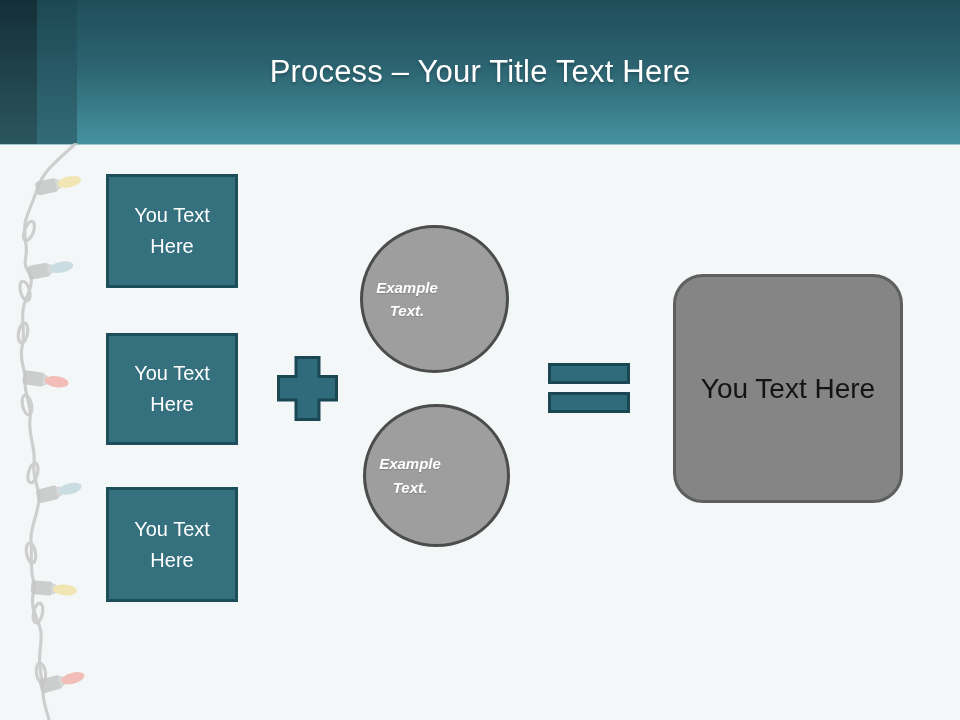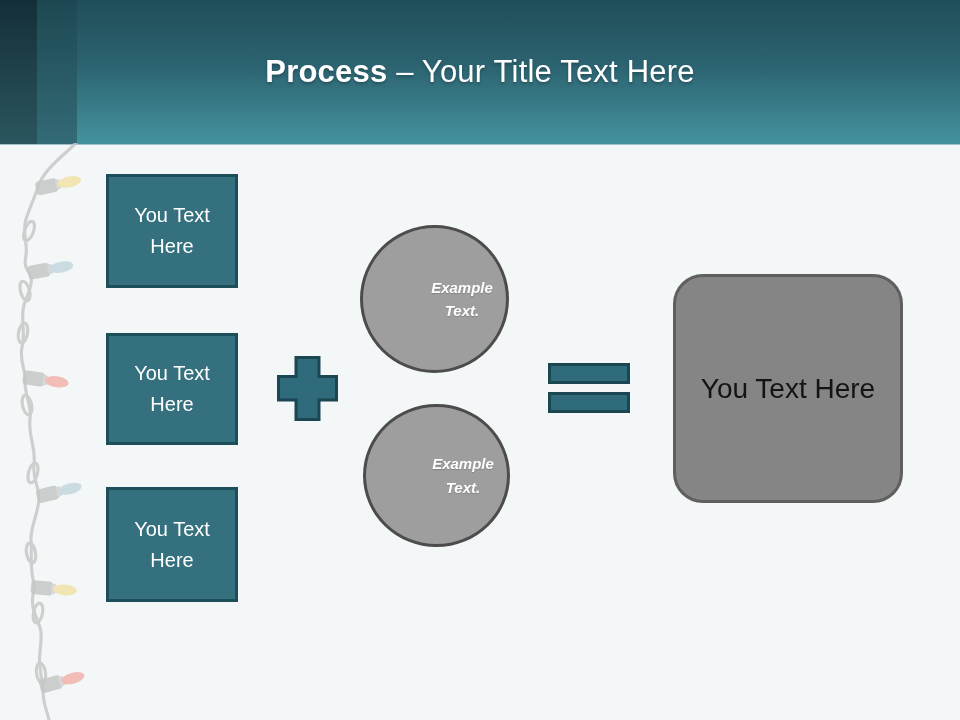--- a/index.html
+++ b/index.html
@@ -27,21 +27,21 @@
   .stripe2{
     position:absolute;left:37px;top:0;width:40px;height:144px;
     background:linear-gradient(180deg,#1d4853 0%,#336b76 100%);
   }
   .page-title{
     position:relative;
     color:#ffffff;font-size:31px;letter-spacing:.2px;
     text-shadow:0 2px 3px rgba(0,0,0,.25);
     white-space:pre;
   }
-  .page-title .t-bold{font-weight:700;}
+  .page-title .t-bold{font-weight:400;}
   
   .lights{position:absolute;left:0;top:143px;}
   
   .input-box{
     position:absolute;left:106px;width:132px;
     box-sizing:border-box;
     background:#34707e;border:3px solid #1d4f5b;
     display:flex;align-items:center;justify-content:center;text-align:center;
     color:#ffffff;font-size:20px;line-height:1.55;
   }
@@ -56,21 +56,21 @@
     box-sizing:border-box;
     background:#2f6b7a;border:3px solid #1b4753;
   }
   .eq1{top:363px;}
   .eq2{top:392px;}
   
   .example-circle{
     position:absolute;border-radius:50%;
     box-sizing:border-box;
     background:#9e9e9e;border:3px solid #4c4c4c;
-    display:flex;align-items:center;justify-content:flex-end;text-align:center;
+    display:flex;align-items:center;justify-content:flex-start;text-align:center;
     color:#ffffff;font-size:15px;font-weight:700;font-style:italic;line-height:1.55;
     text-shadow:0 1px 1px rgba(0,0,0,.18);
   }
   .example-circle .lbl{width:88px;}
   .circ1{left:360px;top:225px;width:149px;height:148px;}
   .circ2{left:363px;top:404px;width:147px;height:143px;}
   
   .result-box{
     position:absolute;left:673px;top:274px;width:230px;height:229px;
     box-sizing:border-box;

